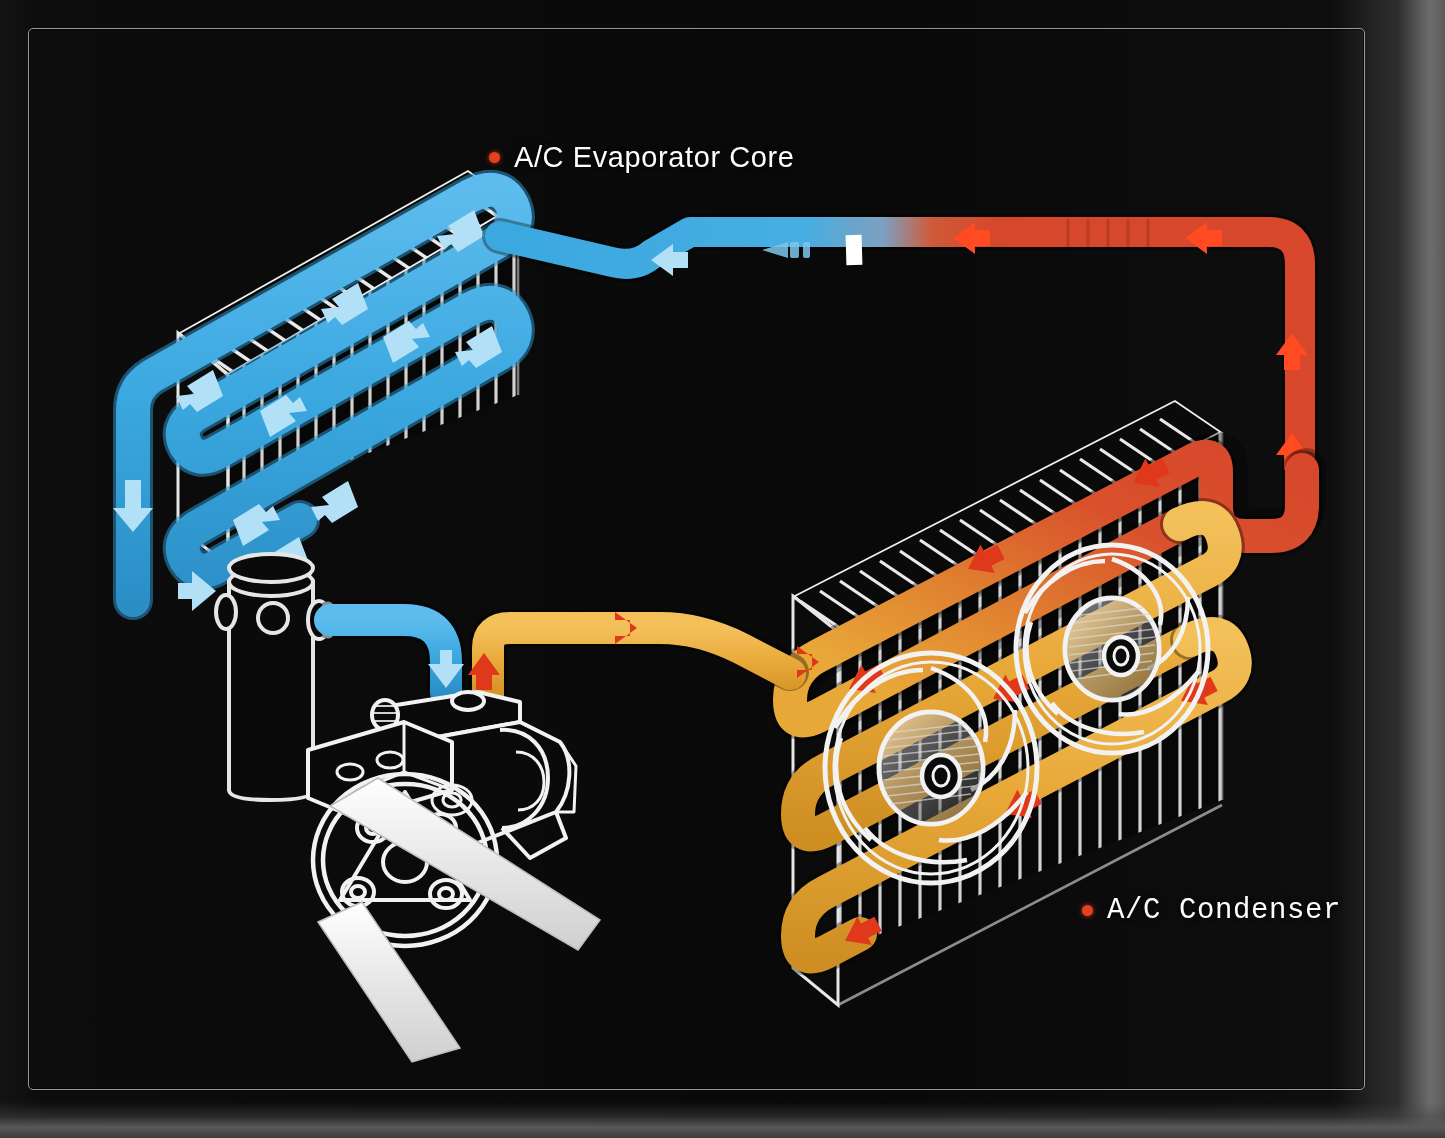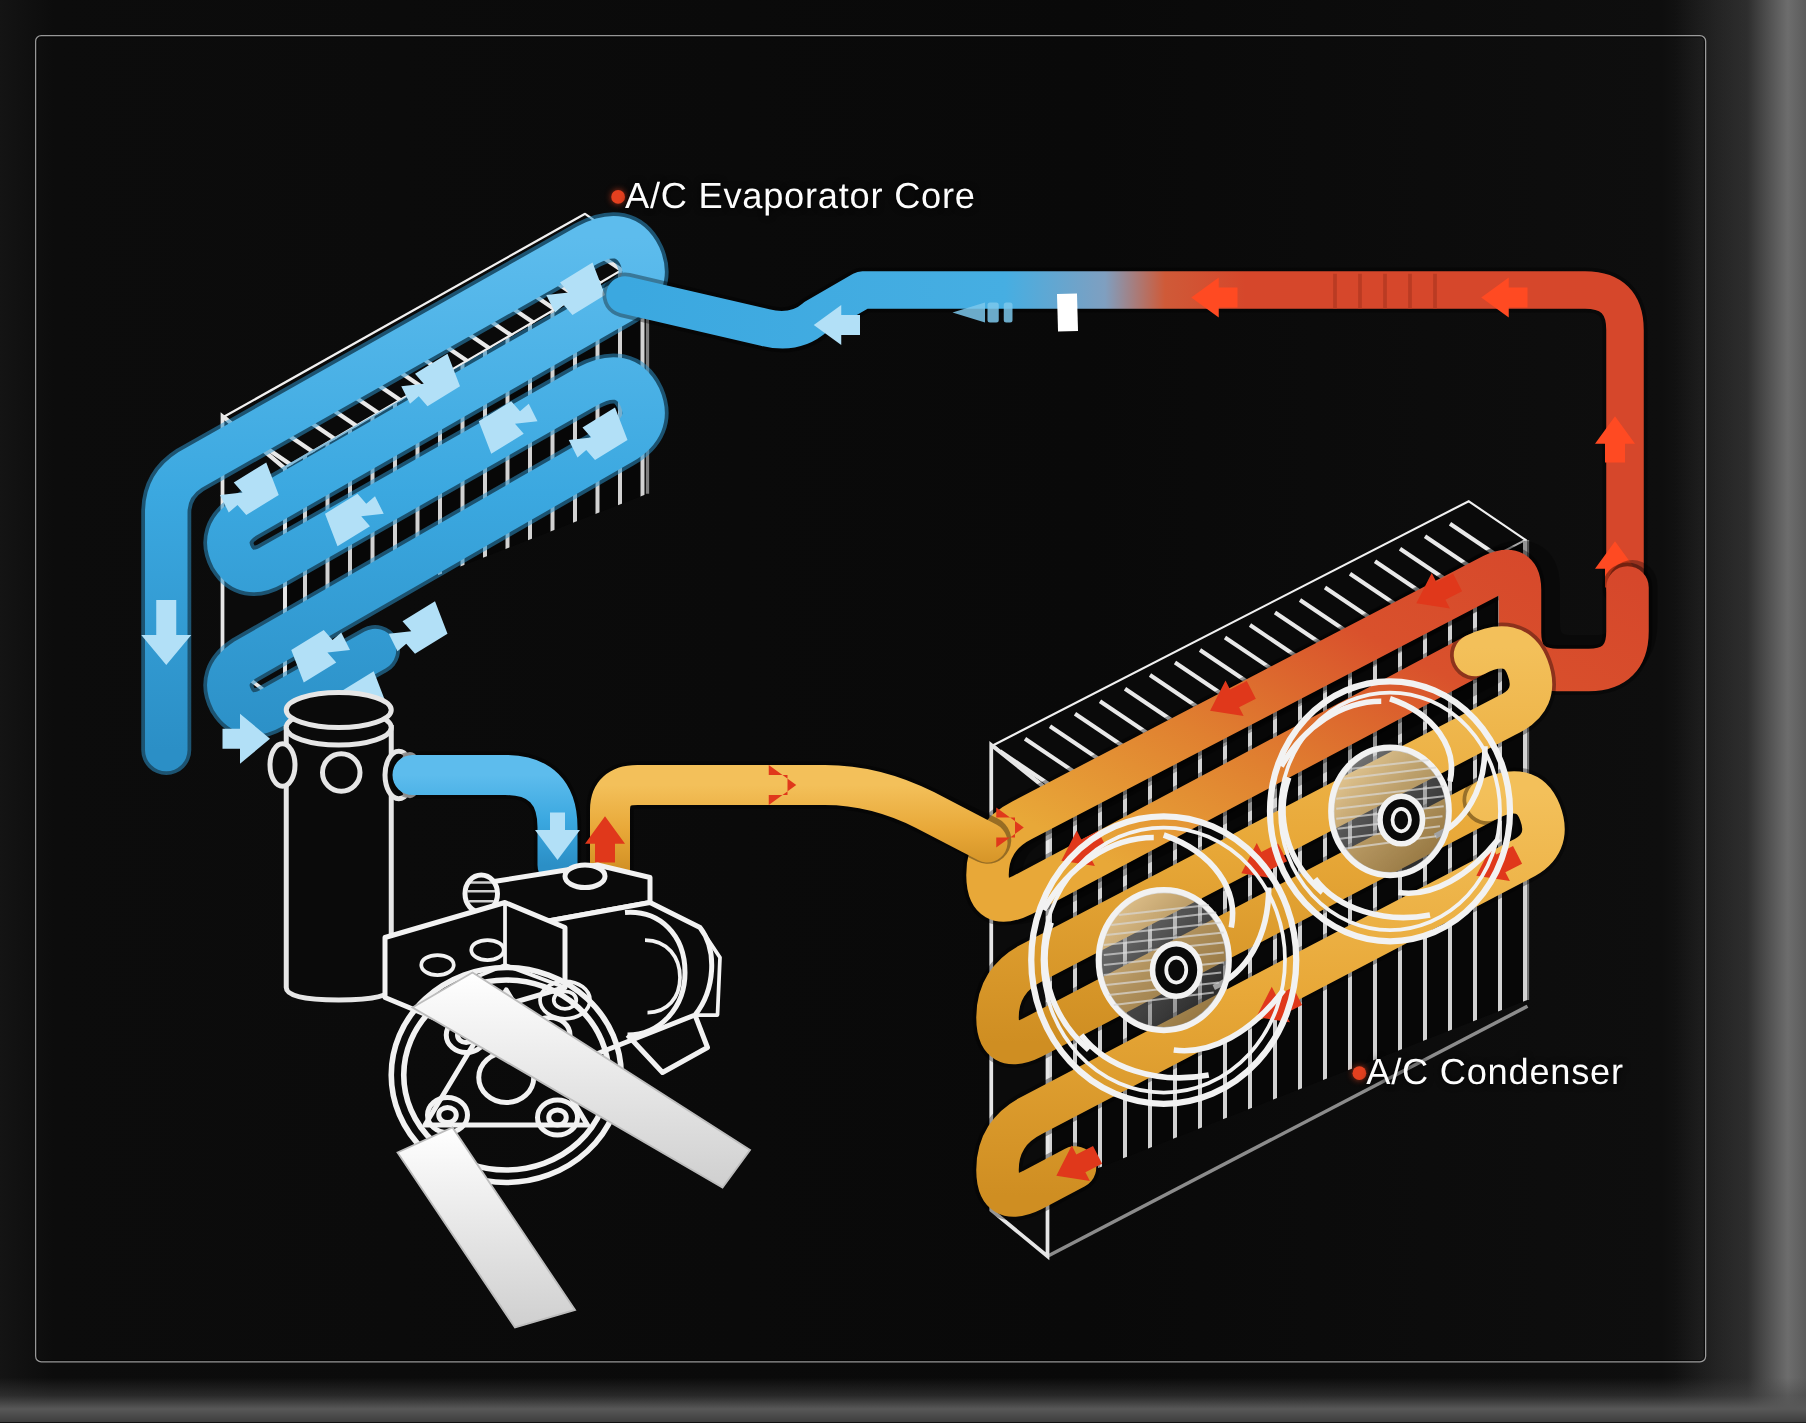--- a/index.html
+++ b/index.html
@@ -33,31 +33,31 @@
     box-shadow:0 0 0 1px rgba(0,0,0,.6) inset;
     pointer-events:none;
   }
   #art{position:absolute;left:0;top:0;width:1445px;height:1138px;}
   .label{
     position:absolute;
     color:#fdfdfd;
     font-size:29px;
     letter-spacing:.6px;
     white-space:nowrap;
-    display:flex;align-items:center;
+    display:flex;align-items:center;gap:14px;
     text-shadow:0 0 6px rgba(0,0,0,.9);
   }
   .label .dot{
     width:11px;height:11px;border-radius:50%;
     background:#e4401f;
     box-shadow:0 0 5px rgba(228,64,31,.75);
     flex:0 0 auto;
   }
   #label-evap{left:489px;top:141px;}
-  #label-cond{left:1082px;top:842px;}
+  #label-cond{left:1082px;top:894px;font-family:Liberation Mono, monospace;}
 </style>
 </head>
 <body>
 
 <div id="stage">
 
   <svg id="art" viewBox="0 0 1445 1138">
     <defs>
       <linearGradient id="gBlue" x1="0" y1="0" x2="0" y2="1">
         <stop offset="0" stop-color="#5dbced"></stop>

